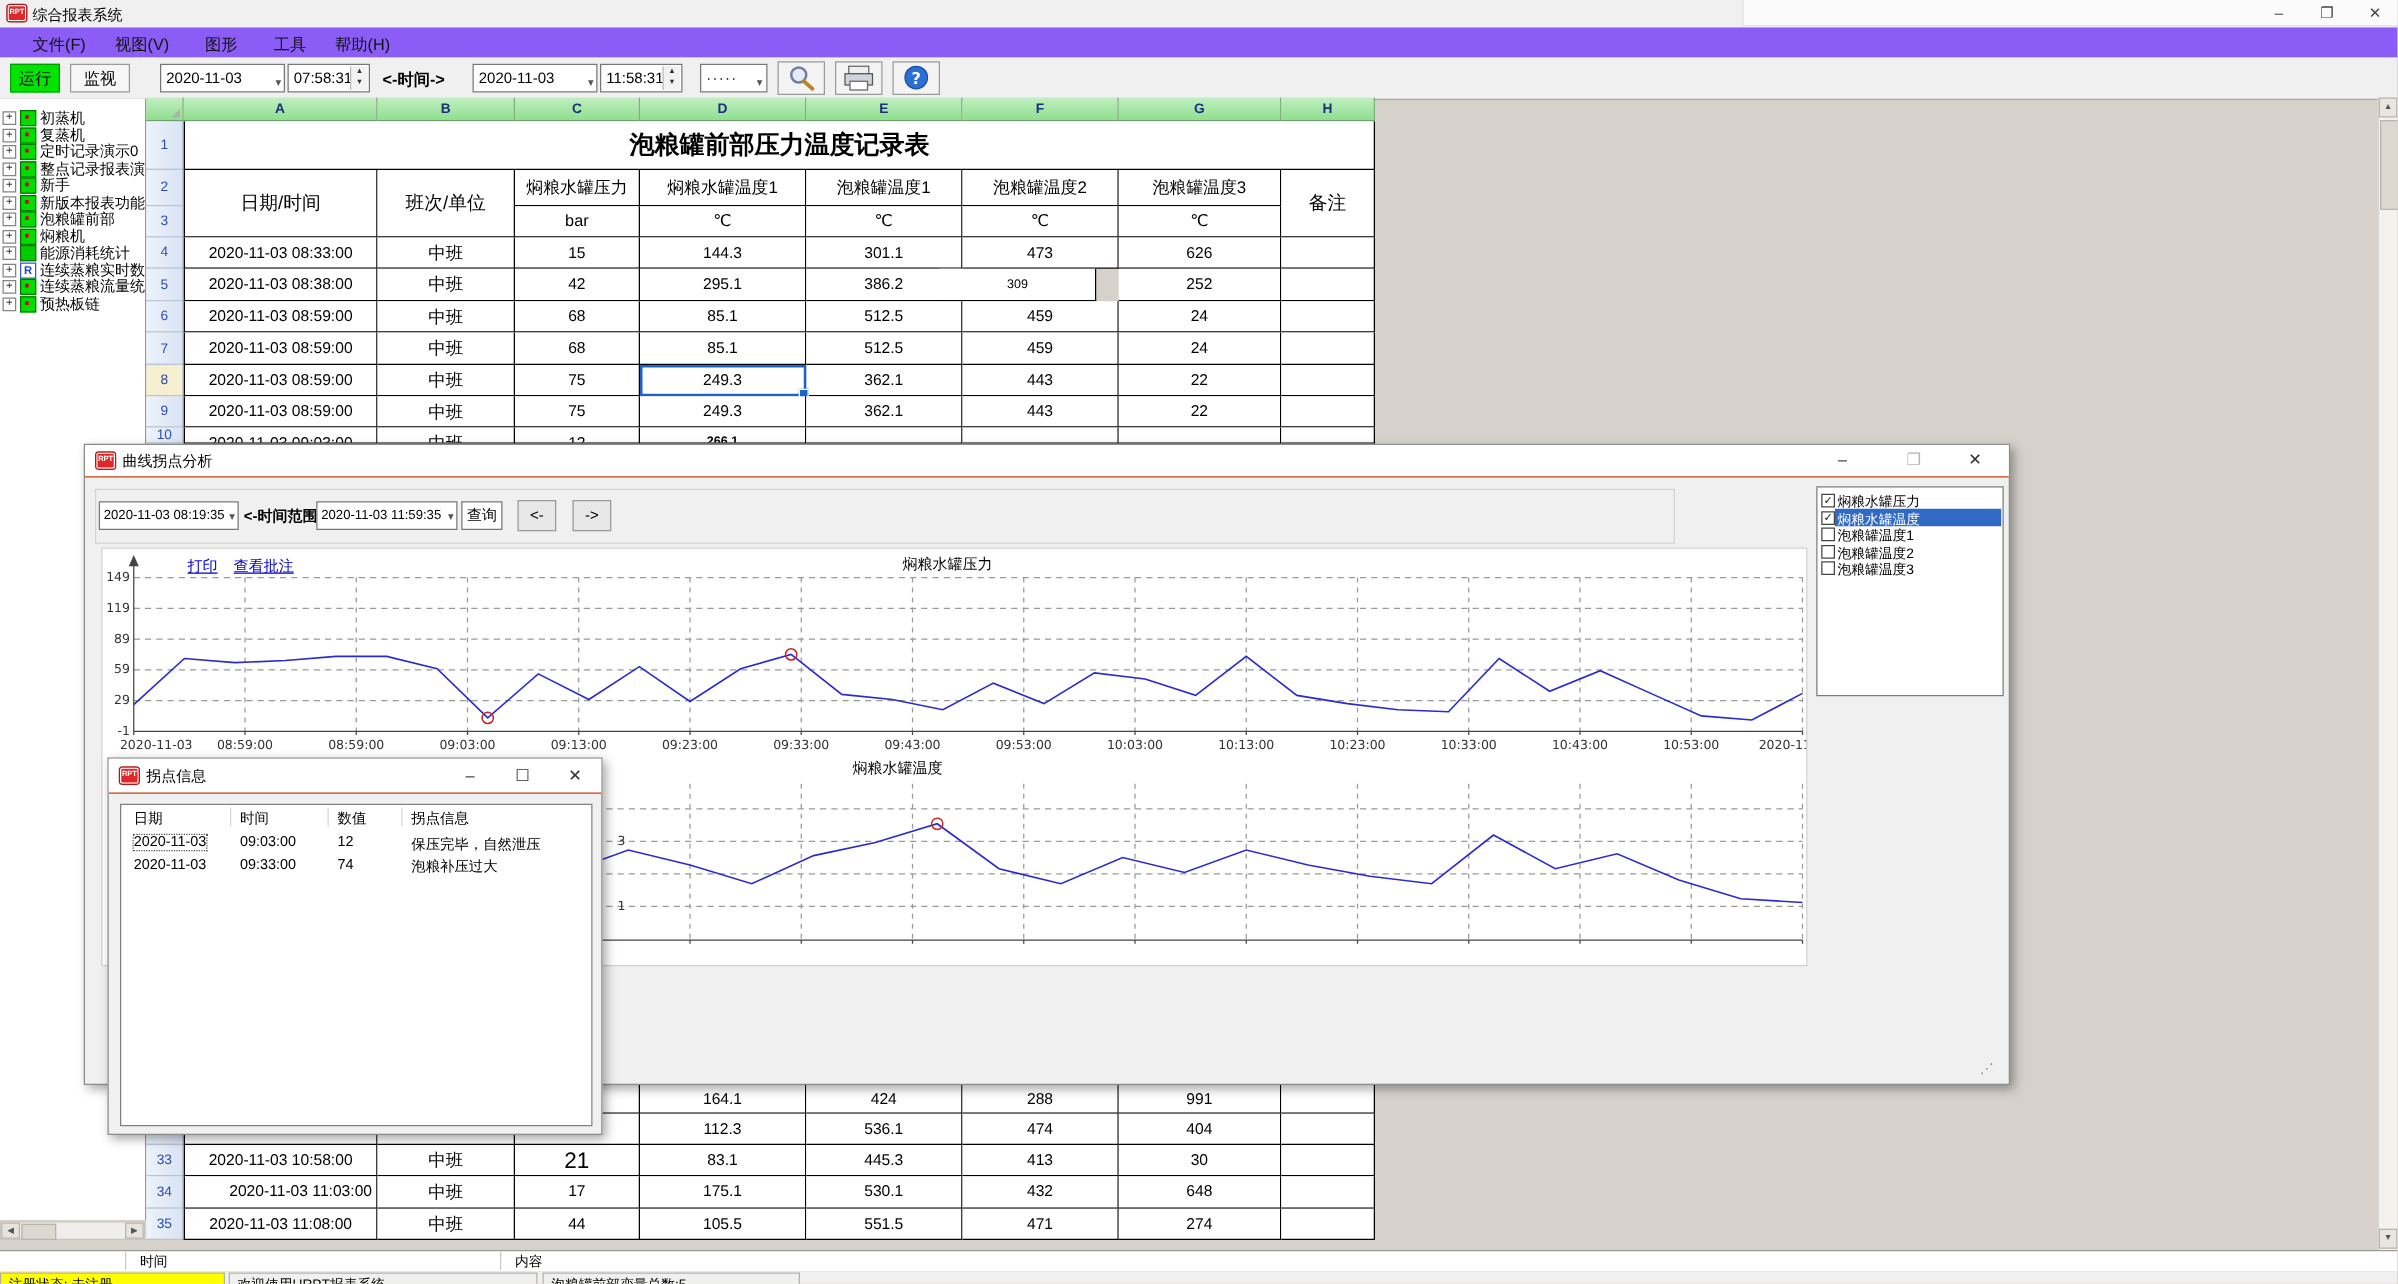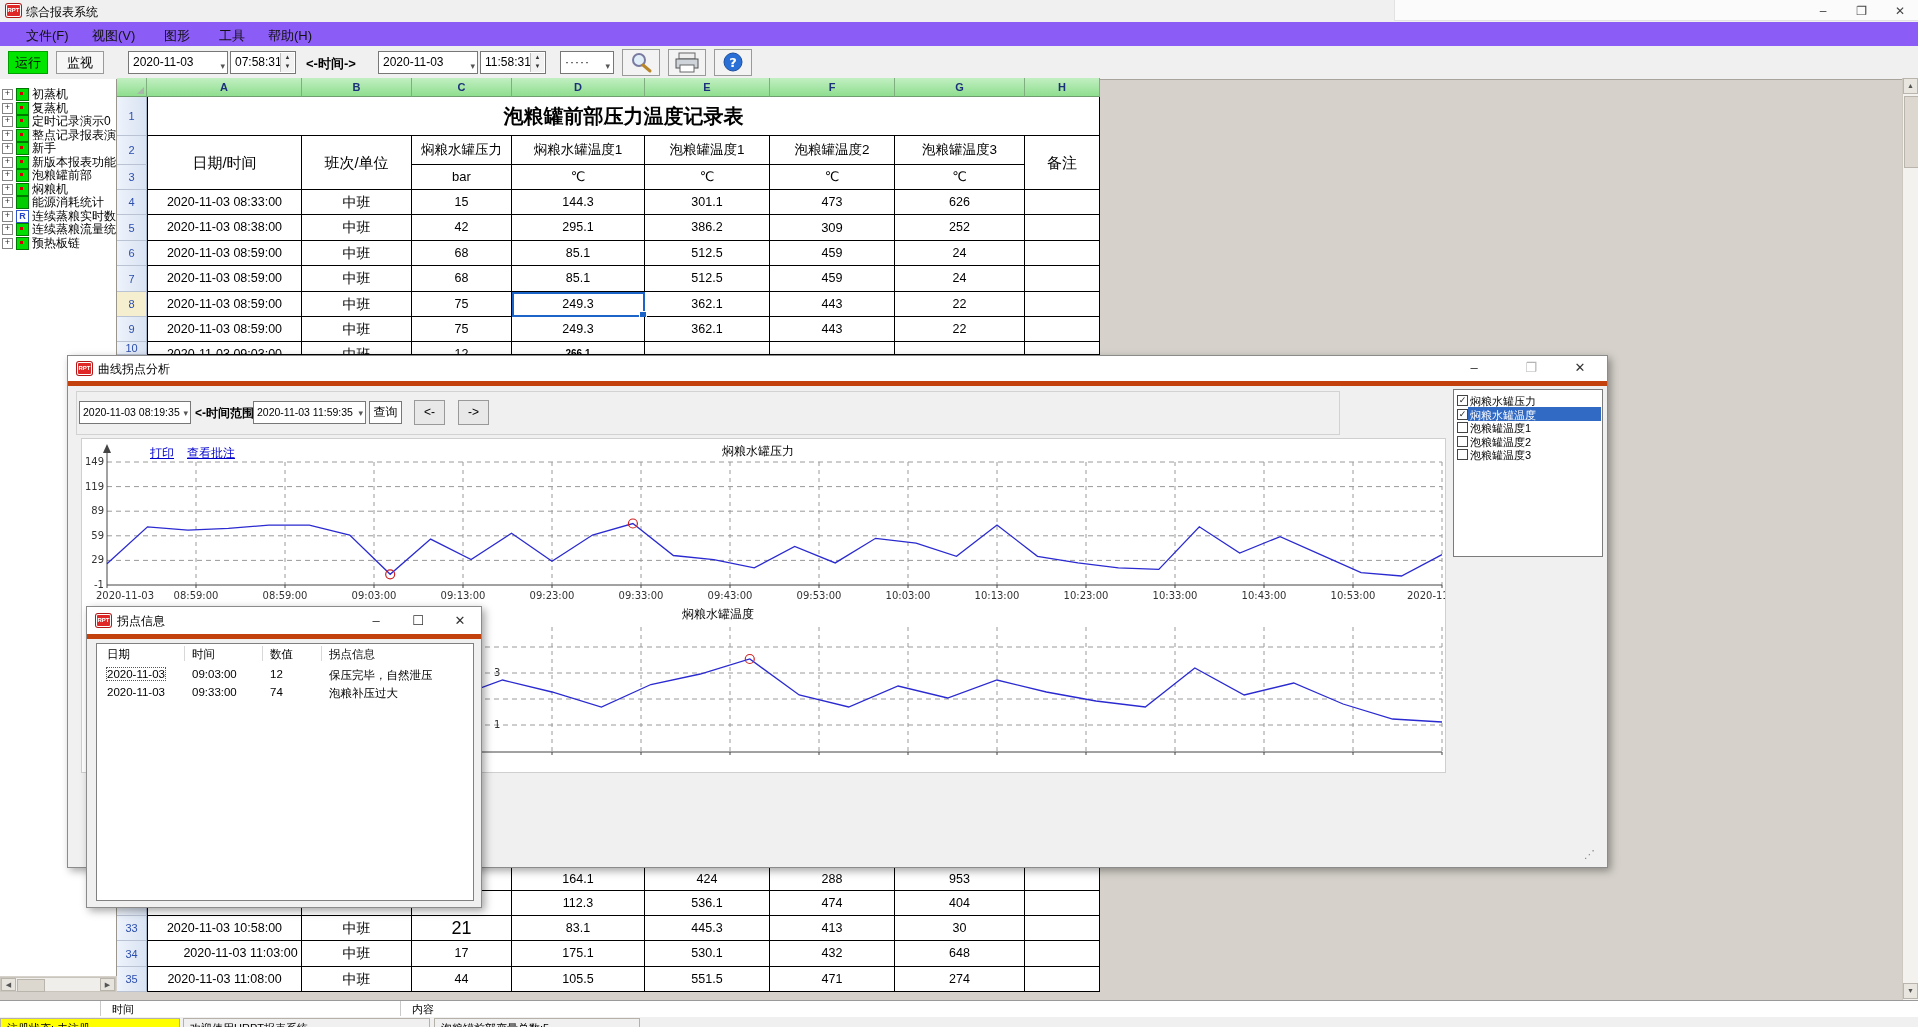--- a/index.html
+++ b/index.html
@@ -47,21 +47,21 @@
       border-right:1px solid #a8b4c8;border-bottom:1px solid #b9c3d4;box-sizing:border-box;
       font-size:11px;color:#2b4eae;text-align:center;}
   .cell{position:absolute;background:#fff;border-right:1px solid #000;border-bottom:1px solid #000;
         box-sizing:border-box;text-align:center;color:#000;overflow:hidden;white-space:nowrap;}
   .cell.first{border-left:1px solid #000;}
   .seltint{background:#f5efcf !important;}
   #selbox{border:2px solid #1c64c8;box-sizing:border-box;background:transparent;}
   #selhandle{width:6px;height:6px;background:#1c64c8;border:1px solid #fff;}
   
   .float-win{box-shadow:3px 3px 8px rgba(0,0,0,.35);border:1px solid #8b8b8b;background:#f0f0f0;box-sizing:border-box;}
-  .wtitle{position:absolute;left:0;top:0;right:0;height:25px;background:#fff;border-bottom:5px solid #c2410c;}
+  .wtitle{position:absolute;left:0;top:0;right:0;height:25px;background:#fff;border-bottom:1px solid #c2410c;}
   .wtitle .txt{position:absolute;left:30px;top:5px;font-size:12px;color:#000;}
   .wbtn{position:absolute;top:0;width:38px;height:24px;text-align:center;line-height:24px;font-size:13px;color:#333;}
   .groupbox{position:absolute;border:1px solid #d2d2d2;}
   .cwcombo{position:absolute;background:#fff;border:1px solid #777;box-sizing:border-box;font-size:10.5px;
            line-height:20px;padding-left:3px;white-space:nowrap;overflow:hidden;}
   .cwbtn{position:absolute;background:#e8e8e8;border:1px solid #999;box-sizing:border-box;font-size:12px;
          text-align:center;color:#000;}
   .link{color:#0000cc;text-decoration:underline;font-size:12px;}
   #checklist{background:#fff;border:1px solid #7b7b7b;box-sizing:border-box;overflow:hidden;}
   .chk-row{position:absolute;left:0;right:0;height:14px;}
@@ -212,21 +212,21 @@
     <div class="cell abs" style="left: 645px; top: 190px; width: 125px; height: 25px; line-height: 24px; font-size: 12.5px;">301.1</div>
     <div class="cell abs" style="left: 770px; top: 190px; width: 125px; height: 25px; line-height: 24px; font-size: 12.5px;">473</div>
     <div class="cell abs" style="left: 895px; top: 190px; width: 130px; height: 25px; line-height: 24px; font-size: 12.5px;">626</div>
     <div class="cell abs" style="left: 1025px; top: 190px; width: 75px; height: 25px; line-height: 24px; font-size: 12.5px;"></div>
     <div class="rn abs" style="top: 215px; height: 26px; line-height: 26px;">5</div>
     <div class="cell first abs" style="left: 147px; top: 215px; width: 155px; height: 26px; line-height: 25px; font-size: 12.5px;">2020-11-03 08:38:00</div>
     <div class="cell abs" style="left: 302px; top: 215px; width: 110px; height: 26px; line-height: 25px; font-size: 14px;">中班</div>
     <div class="cell abs" style="left: 412px; top: 215px; width: 100px; height: 26px; line-height: 25px; font-size: 12.5px;">42</div>
     <div class="cell abs" style="left: 512px; top: 215px; width: 133px; height: 26px; line-height: 25px; font-size: 12.5px;">295.1</div>
     <div class="cell abs" style="left: 645px; top: 215px; width: 125px; height: 26px; line-height: 25px; font-size: 12.5px;">386.2</div>
-    <div class="cell abs" style="left: 770px; top: 215px; width: 125px; height: 26px; line-height: 25px; font-size: 13px;">309</div>
+    <div class="cell abs" style="left: 752px; top: 215px; width: 125px; height: 26px; line-height: 25px; font-size: 10px;">309</div>
     <div class="cell abs" style="left: 895px; top: 215px; width: 130px; height: 26px; line-height: 25px; font-size: 12.5px;">252</div>
     <div class="cell abs" style="left: 1025px; top: 215px; width: 75px; height: 26px; line-height: 25px; font-size: 12.5px;"></div>
     <div class="rn abs" style="top: 241px; height: 25px; line-height: 25px;">6</div>
     <div class="cell first abs" style="left: 147px; top: 241px; width: 155px; height: 25px; line-height: 24px; font-size: 12.5px;">2020-11-03 08:59:00</div>
     <div class="cell abs" style="left: 302px; top: 241px; width: 110px; height: 25px; line-height: 24px; font-size: 14px;">中班</div>
     <div class="cell abs" style="left: 412px; top: 241px; width: 100px; height: 25px; line-height: 24px; font-size: 12.5px;">68</div>
     <div class="cell abs" style="left: 512px; top: 241px; width: 133px; height: 25px; line-height: 24px; font-size: 12.5px;">85.1</div>
     <div class="cell abs" style="left: 645px; top: 241px; width: 125px; height: 25px; line-height: 24px; font-size: 12.5px;">512.5</div>
     <div class="cell abs" style="left: 770px; top: 241px; width: 125px; height: 25px; line-height: 24px; font-size: 12.5px;">459</div>
     <div class="cell abs" style="left: 895px; top: 241px; width: 130px; height: 25px; line-height: 24px; font-size: 12.5px;">24</div>
@@ -270,21 +270,21 @@
     <div class="cell abs" style="left: 770px; top: 342px; width: 125px; line-height: 24px; font-size: 12.5px; height: 13px;"></div>
     <div class="cell abs" style="left: 895px; top: 342px; width: 130px; line-height: 24px; font-size: 12.5px; height: 13px;"></div>
     <div class="cell abs" style="left: 1025px; top: 342px; width: 75px; line-height: 24px; font-size: 12.5px; height: 13px;"></div>
     <div class="rn abs" style="top: 868px; height: 23px; line-height: 23px;"></div>
     <div class="cell first abs" style="left: 147px; top: 868px; width: 155px; height: 23px; line-height: 22px; font-size: 12.5px;"></div>
     <div class="cell abs" style="left: 302px; top: 868px; width: 110px; height: 23px; line-height: 22px; font-size: 14px;"></div>
     <div class="cell abs" style="left: 412px; top: 868px; width: 100px; height: 23px; line-height: 22px; font-size: 12.5px;"></div>
     <div class="cell abs" style="left: 512px; top: 868px; width: 133px; height: 23px; line-height: 22px; font-size: 12.5px;">164.1</div>
     <div class="cell abs" style="left: 645px; top: 868px; width: 125px; height: 23px; line-height: 22px; font-size: 12.5px;">424</div>
     <div class="cell abs" style="left: 770px; top: 868px; width: 125px; height: 23px; line-height: 22px; font-size: 12.5px;">288</div>
-    <div class="cell abs" style="left: 895px; top: 868px; width: 130px; height: 23px; line-height: 22px; font-size: 12.5px;">953</div>
+    <div class="cell abs" style="left: 895px; top: 868px; width: 130px; height: 23px; line-height: 22px; font-size: 12.5px;">991</div>
     <div class="cell abs" style="left: 1025px; top: 868px; width: 75px; height: 23px; line-height: 22px; font-size: 12.5px;"></div>
     <div class="rn abs" style="top: 891px; height: 25px; line-height: 25px;"></div>
     <div class="cell first abs" style="left: 147px; top: 891px; width: 155px; height: 25px; line-height: 24px; font-size: 12.5px;"></div>
     <div class="cell abs" style="left: 302px; top: 891px; width: 110px; height: 25px; line-height: 24px; font-size: 14px;"></div>
     <div class="cell abs" style="left: 412px; top: 891px; width: 100px; height: 25px; line-height: 24px; font-size: 12.5px;"></div>
     <div class="cell abs" style="left: 512px; top: 891px; width: 133px; height: 25px; line-height: 24px; font-size: 12.5px;">112.3</div>
     <div class="cell abs" style="left: 645px; top: 891px; width: 125px; height: 25px; line-height: 24px; font-size: 12.5px;">536.1</div>
     <div class="cell abs" style="left: 770px; top: 891px; width: 125px; height: 25px; line-height: 24px; font-size: 12.5px;">474</div>
     <div class="cell abs" style="left: 895px; top: 891px; width: 130px; height: 25px; line-height: 24px; font-size: 12.5px;">404</div>
     <div class="cell abs" style="left: 1025px; top: 891px; width: 75px; height: 25px; line-height: 24px; font-size: 12.5px;"></div>

